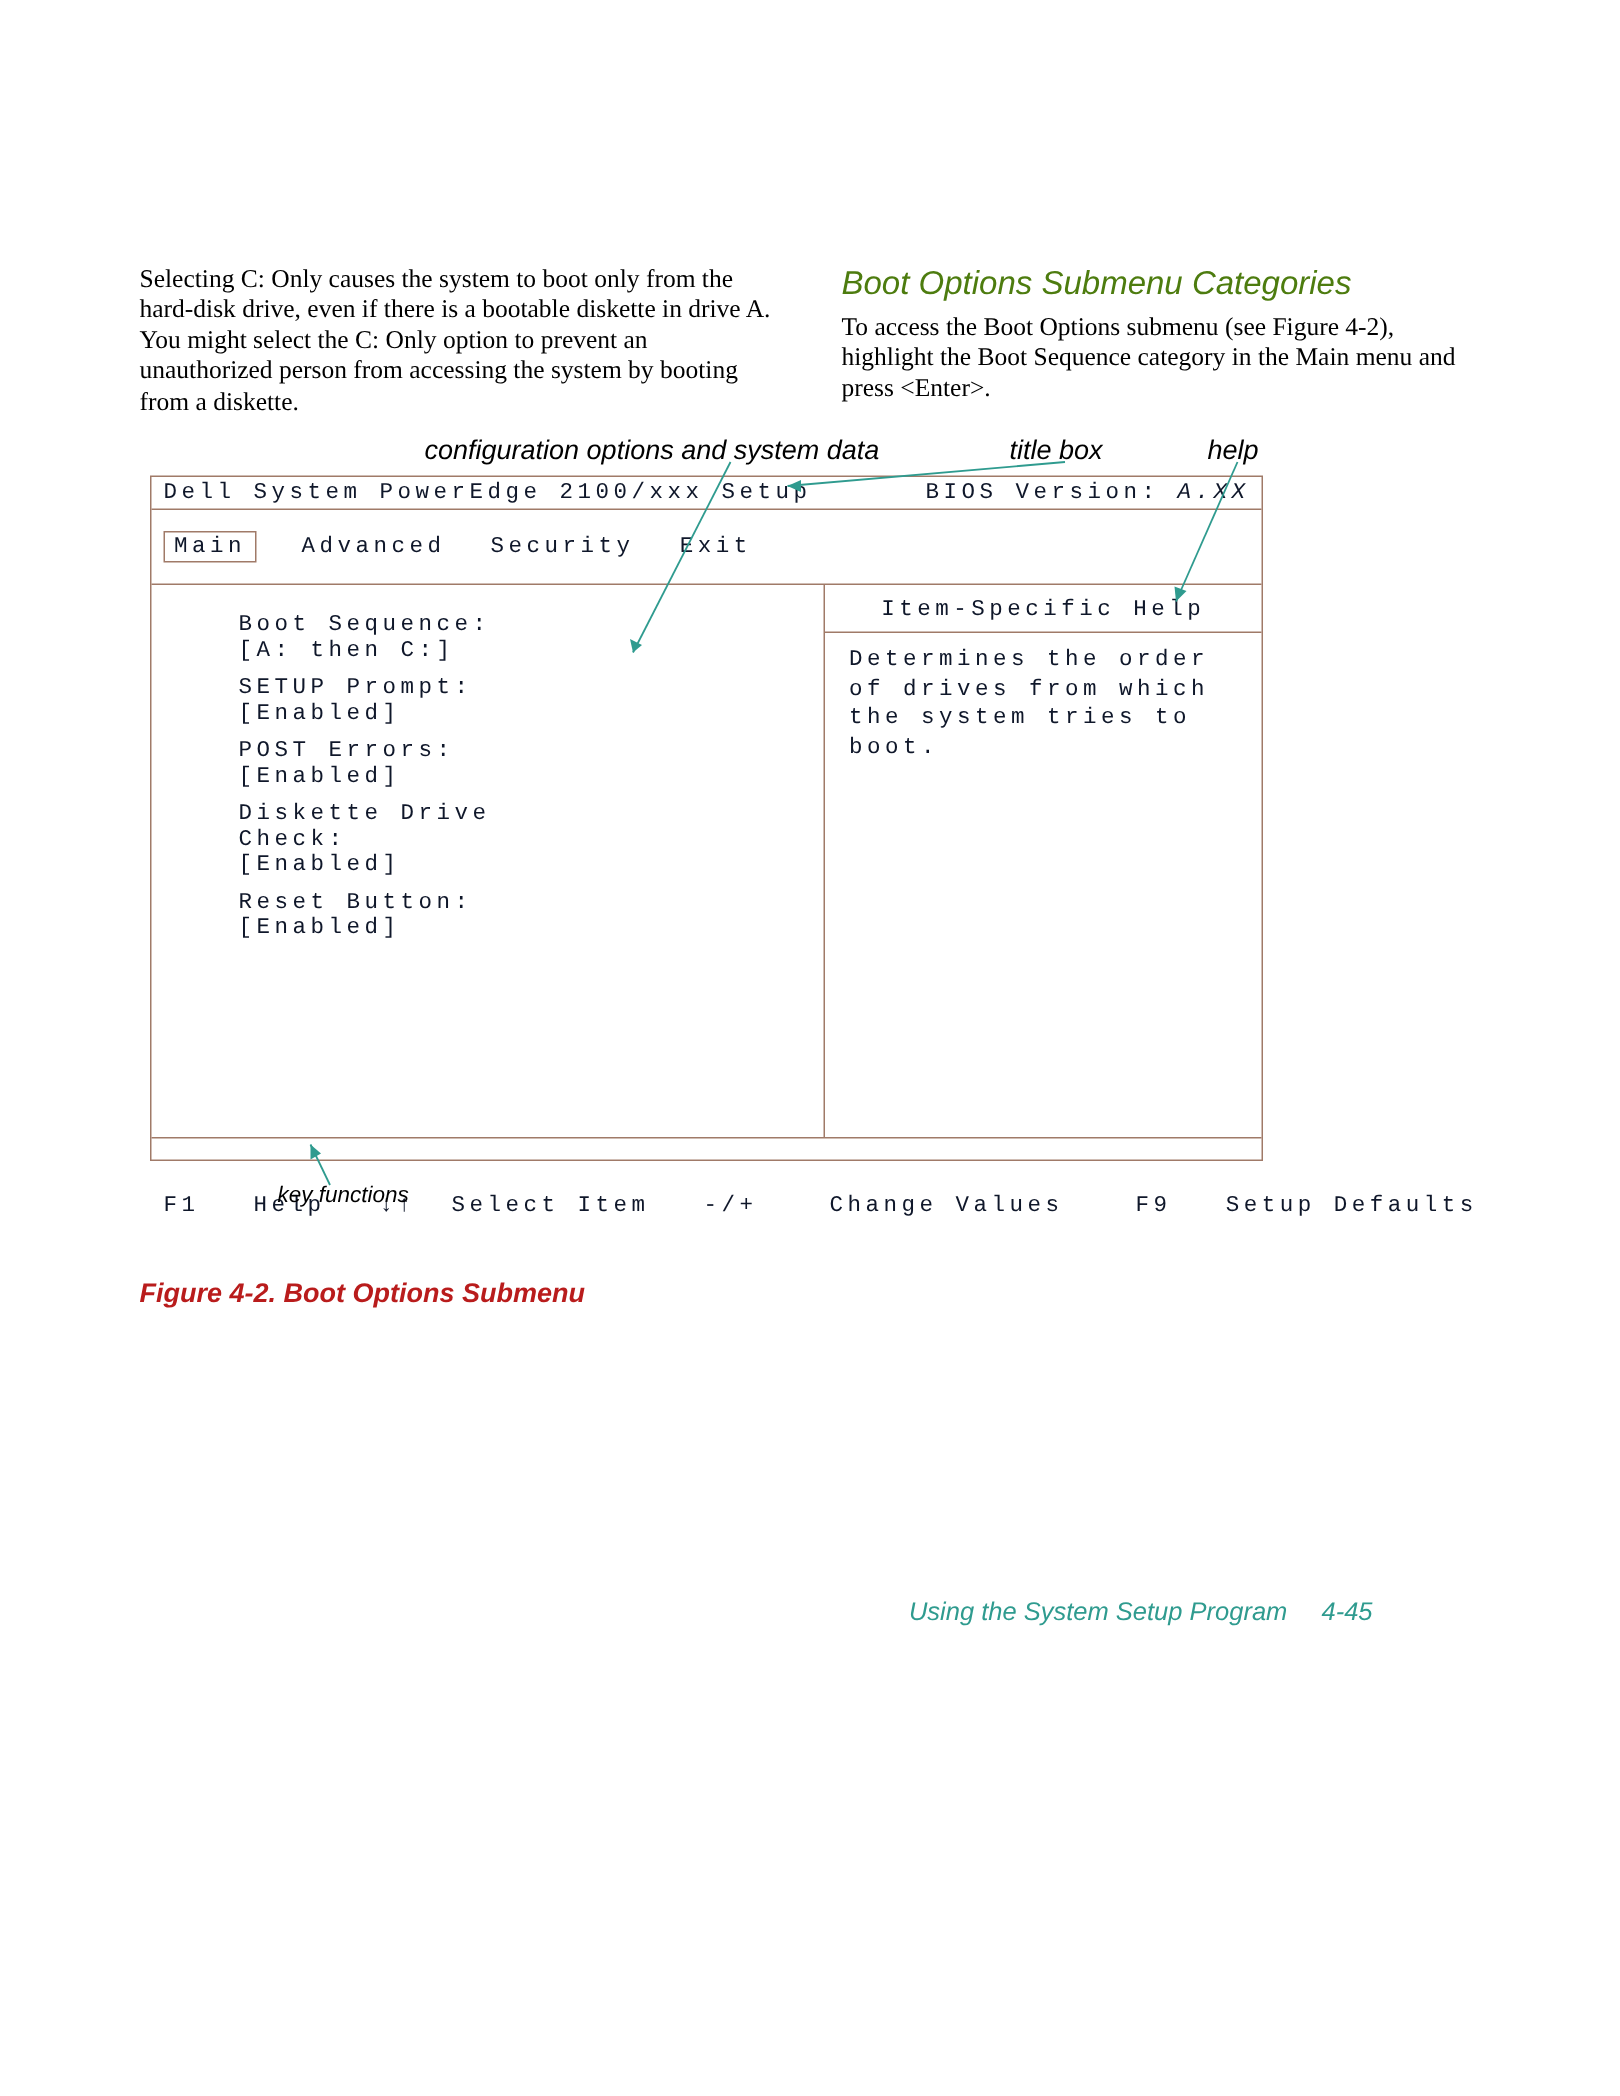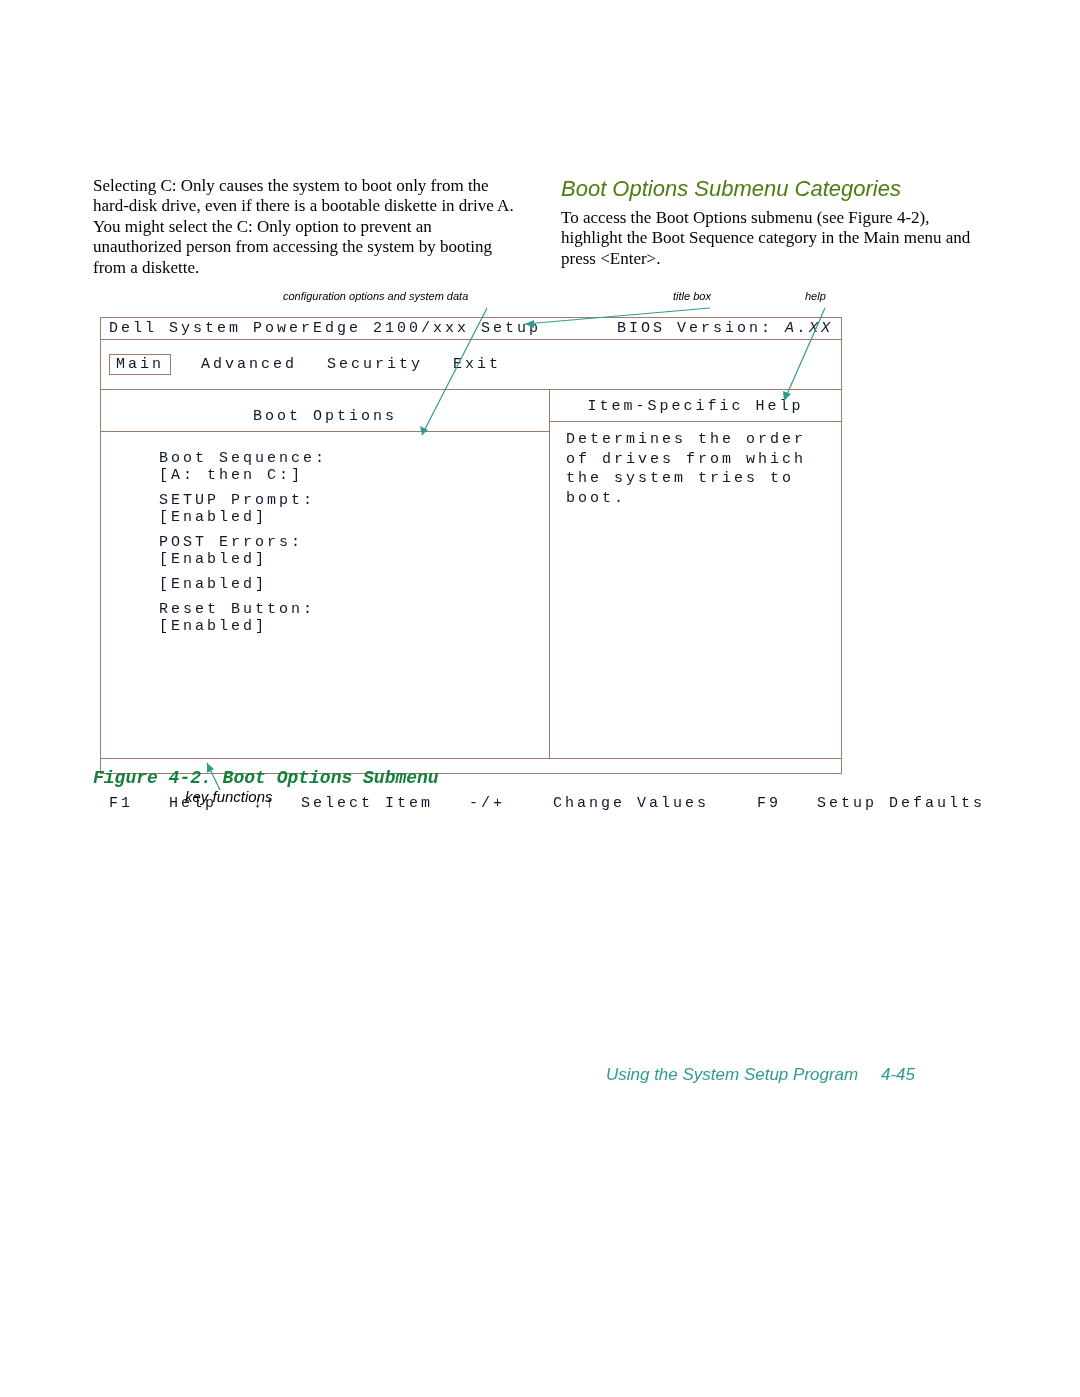--- a/index.html
+++ b/index.html
@@ -44,21 +44,21 @@
   .annotations {
     position: absolute;
     left: 93px;
     right: 93px;
     top: 290px;
     height: 18px;
   }
   .annot {
     position: absolute;
     font-style: italic;
-    font-size: 11px;
+    font-size: 18px;
     font-family: Arial, Helvetica, sans-serif;
     color: #000;
   }
   .bios-box {
     position: absolute;
     top: 317px;
     left: 100px;
     width: 740px;
     height: 455px;
     border: 1px solid #a07a68;
@@ -133,27 +133,27 @@
   .keyfn-label {
     position: absolute;
     top: 788px;
     left: 185px;
     font-style: italic;
     font-size: 15px;
     font-family: Arial, Helvetica, sans-serif;
   }
   .caption {
     position: absolute;
-    top: 768px;
+    top: 852px;
     left: 93px;
     font-style: italic;
     font-weight: bold;
-    color: #15803d;
+    color: #b91c1c;
     font-size: 18px;
-    font-family: Liberation Mono, monospace;
+    font-family: Liberation Sans, sans-serif;
   }
   .footer {
     position: absolute;
     bottom: 312px;
     right: 165px;
     font-style: italic;
     color: #2f9b8f;
     font-size: 17px;
     font-family: Arial, Helvetica, sans-serif;
   }
@@ -204,35 +204,35 @@
       </span>
     </div>
     <div class="menu-bar">
       <span class="selected">Main</span>
       <span>Advanced</span>
       <span>Security</span>
       <span>Exit</span>
     </div>
     <div class="bios-body">
       <div class="bios-left">
-        <div class="bios-left-title">Boot Options</div>
         <div class="bios-options">
           <div class="opt">
               <span class="lbl">Boot Sequence:</span>
               <span>[A: then C:]</span>
             </div>
           <div class="opt">
               <span class="lbl">SETUP Prompt:</span>
               <span>[Enabled]</span>
             </div>
           <div class="opt">
               <span class="lbl">POST Errors:</span>
               <span>[Enabled]</span>
             </div>
           <div class="opt">
+              <span class="lbl">Diskette Drive Check:</span>
               <span>[Enabled]</span>
             </div>
           <div class="opt">
               <span class="lbl">Reset Button:</span>
               <span>[Enabled]</span>
             </div>
         </div>
       </div>
       <div class="bios-right">
         <div class="bios-right-title">Item-Specific Help</div>

